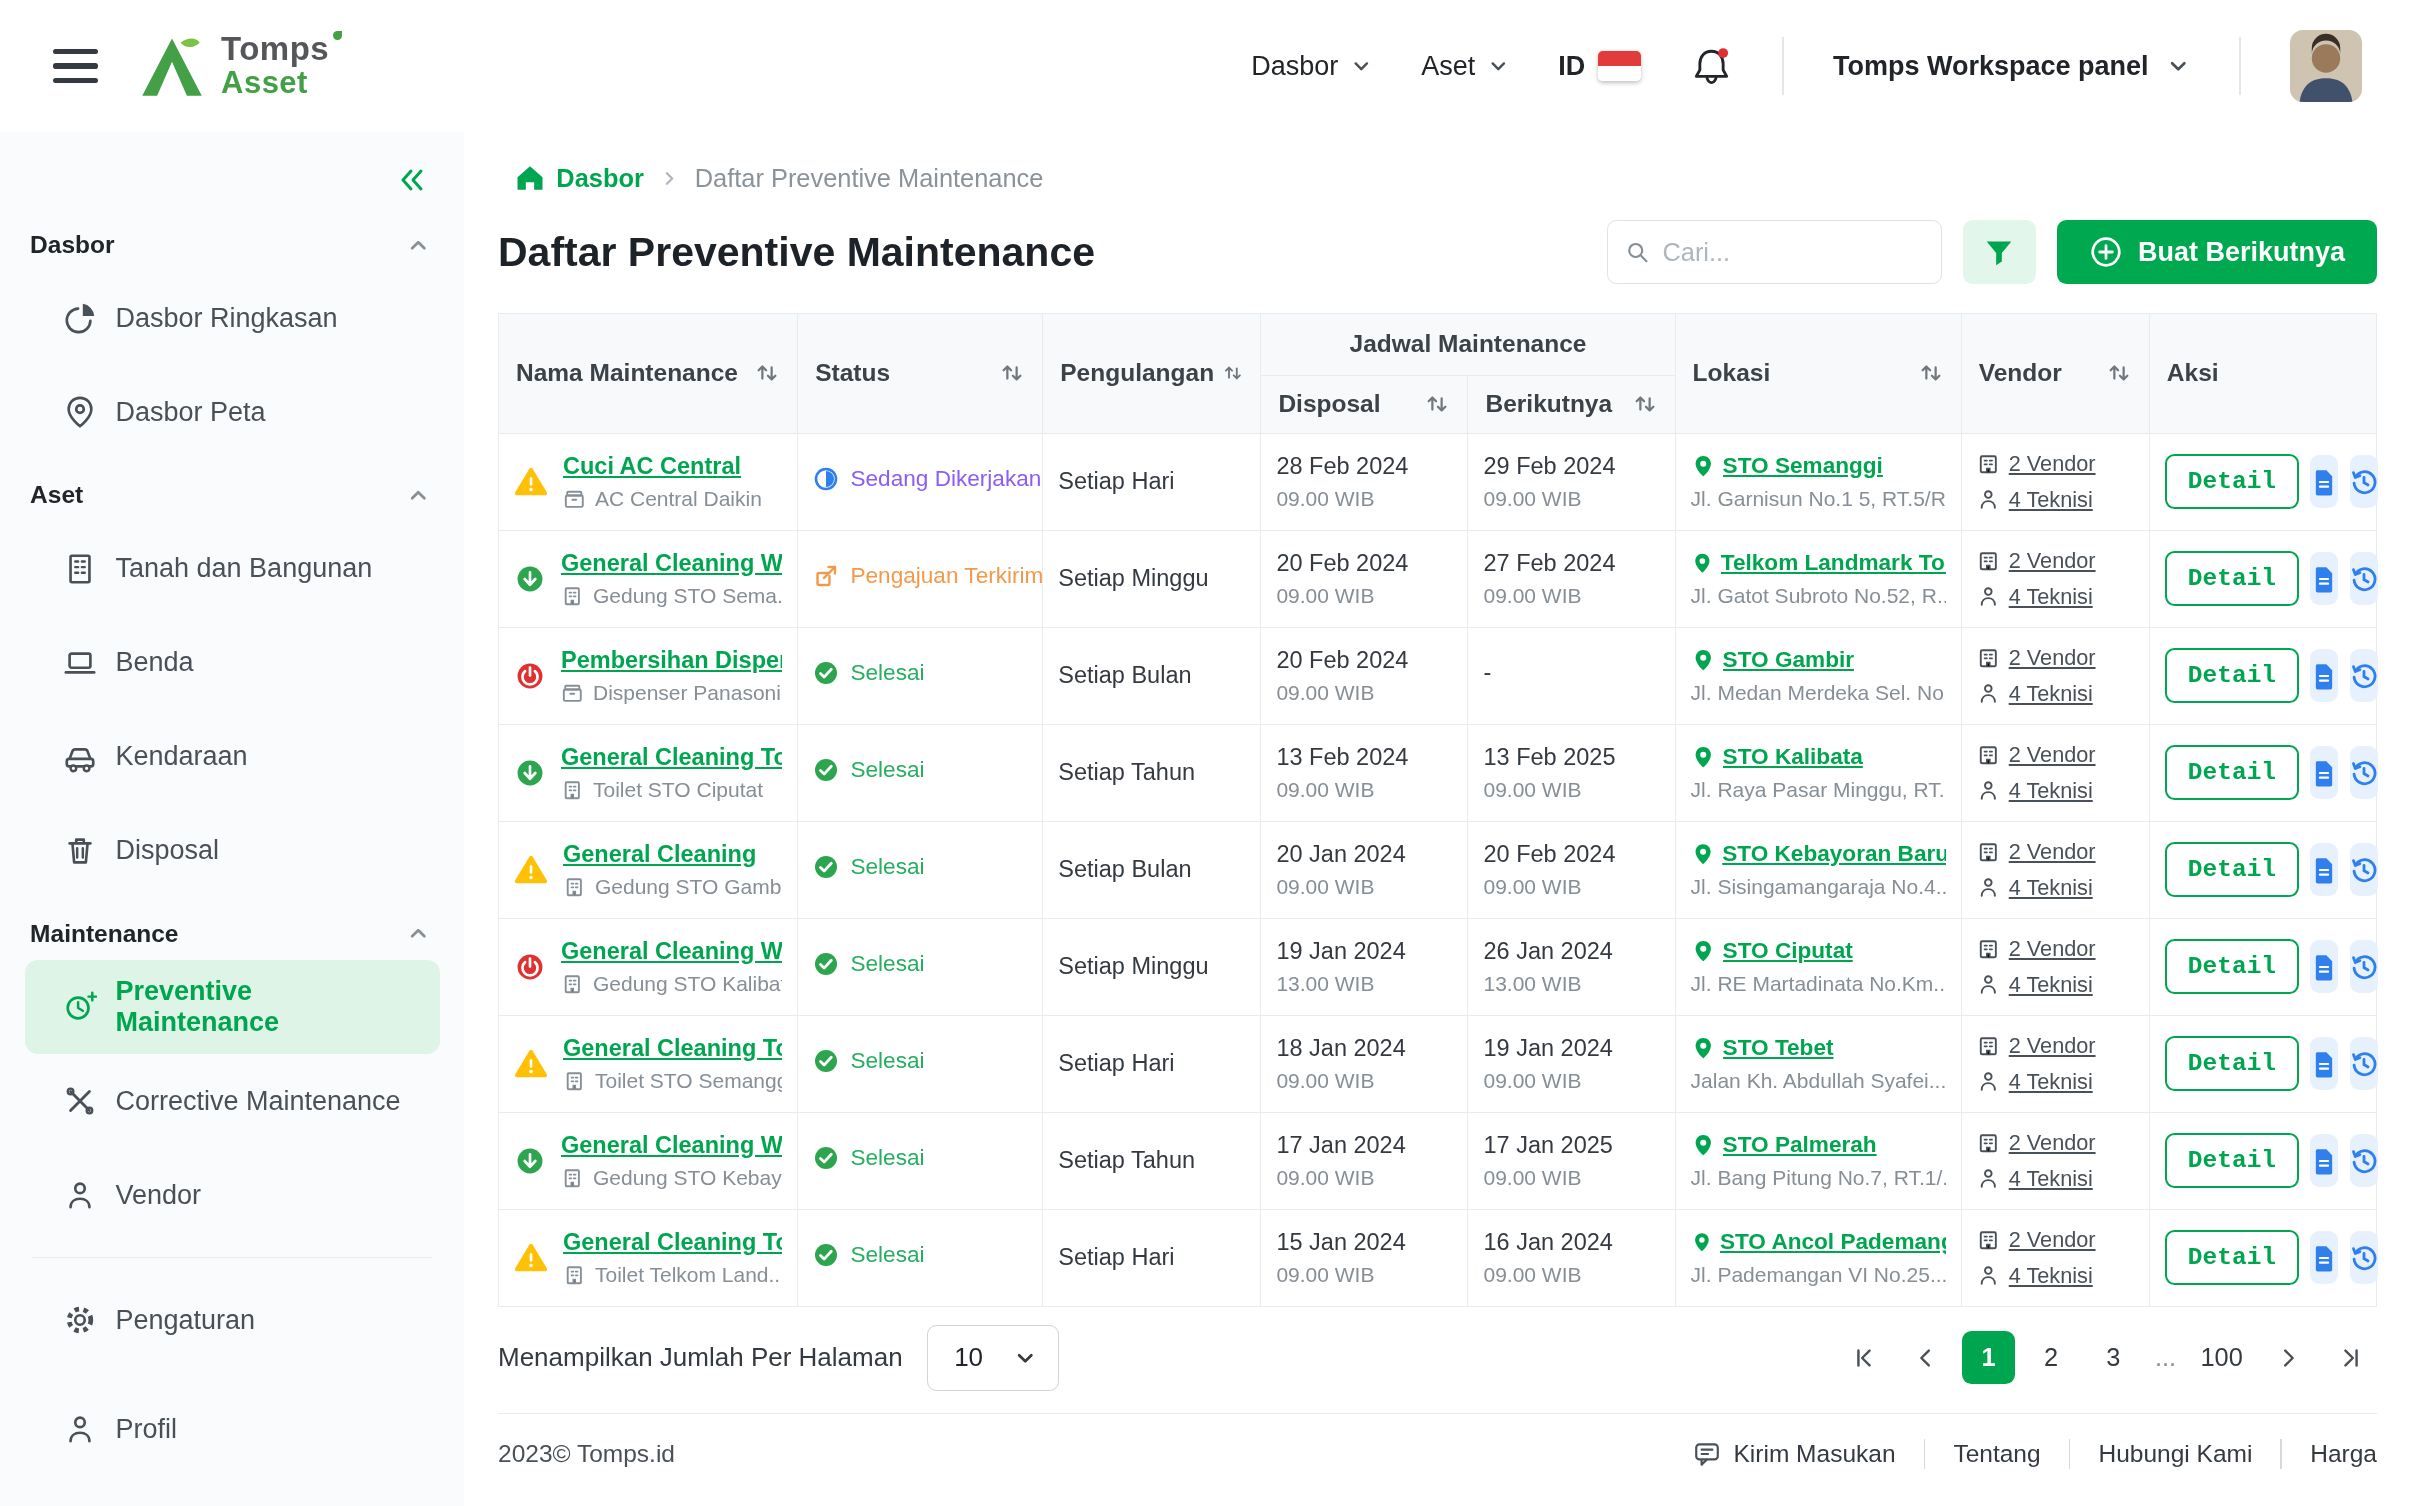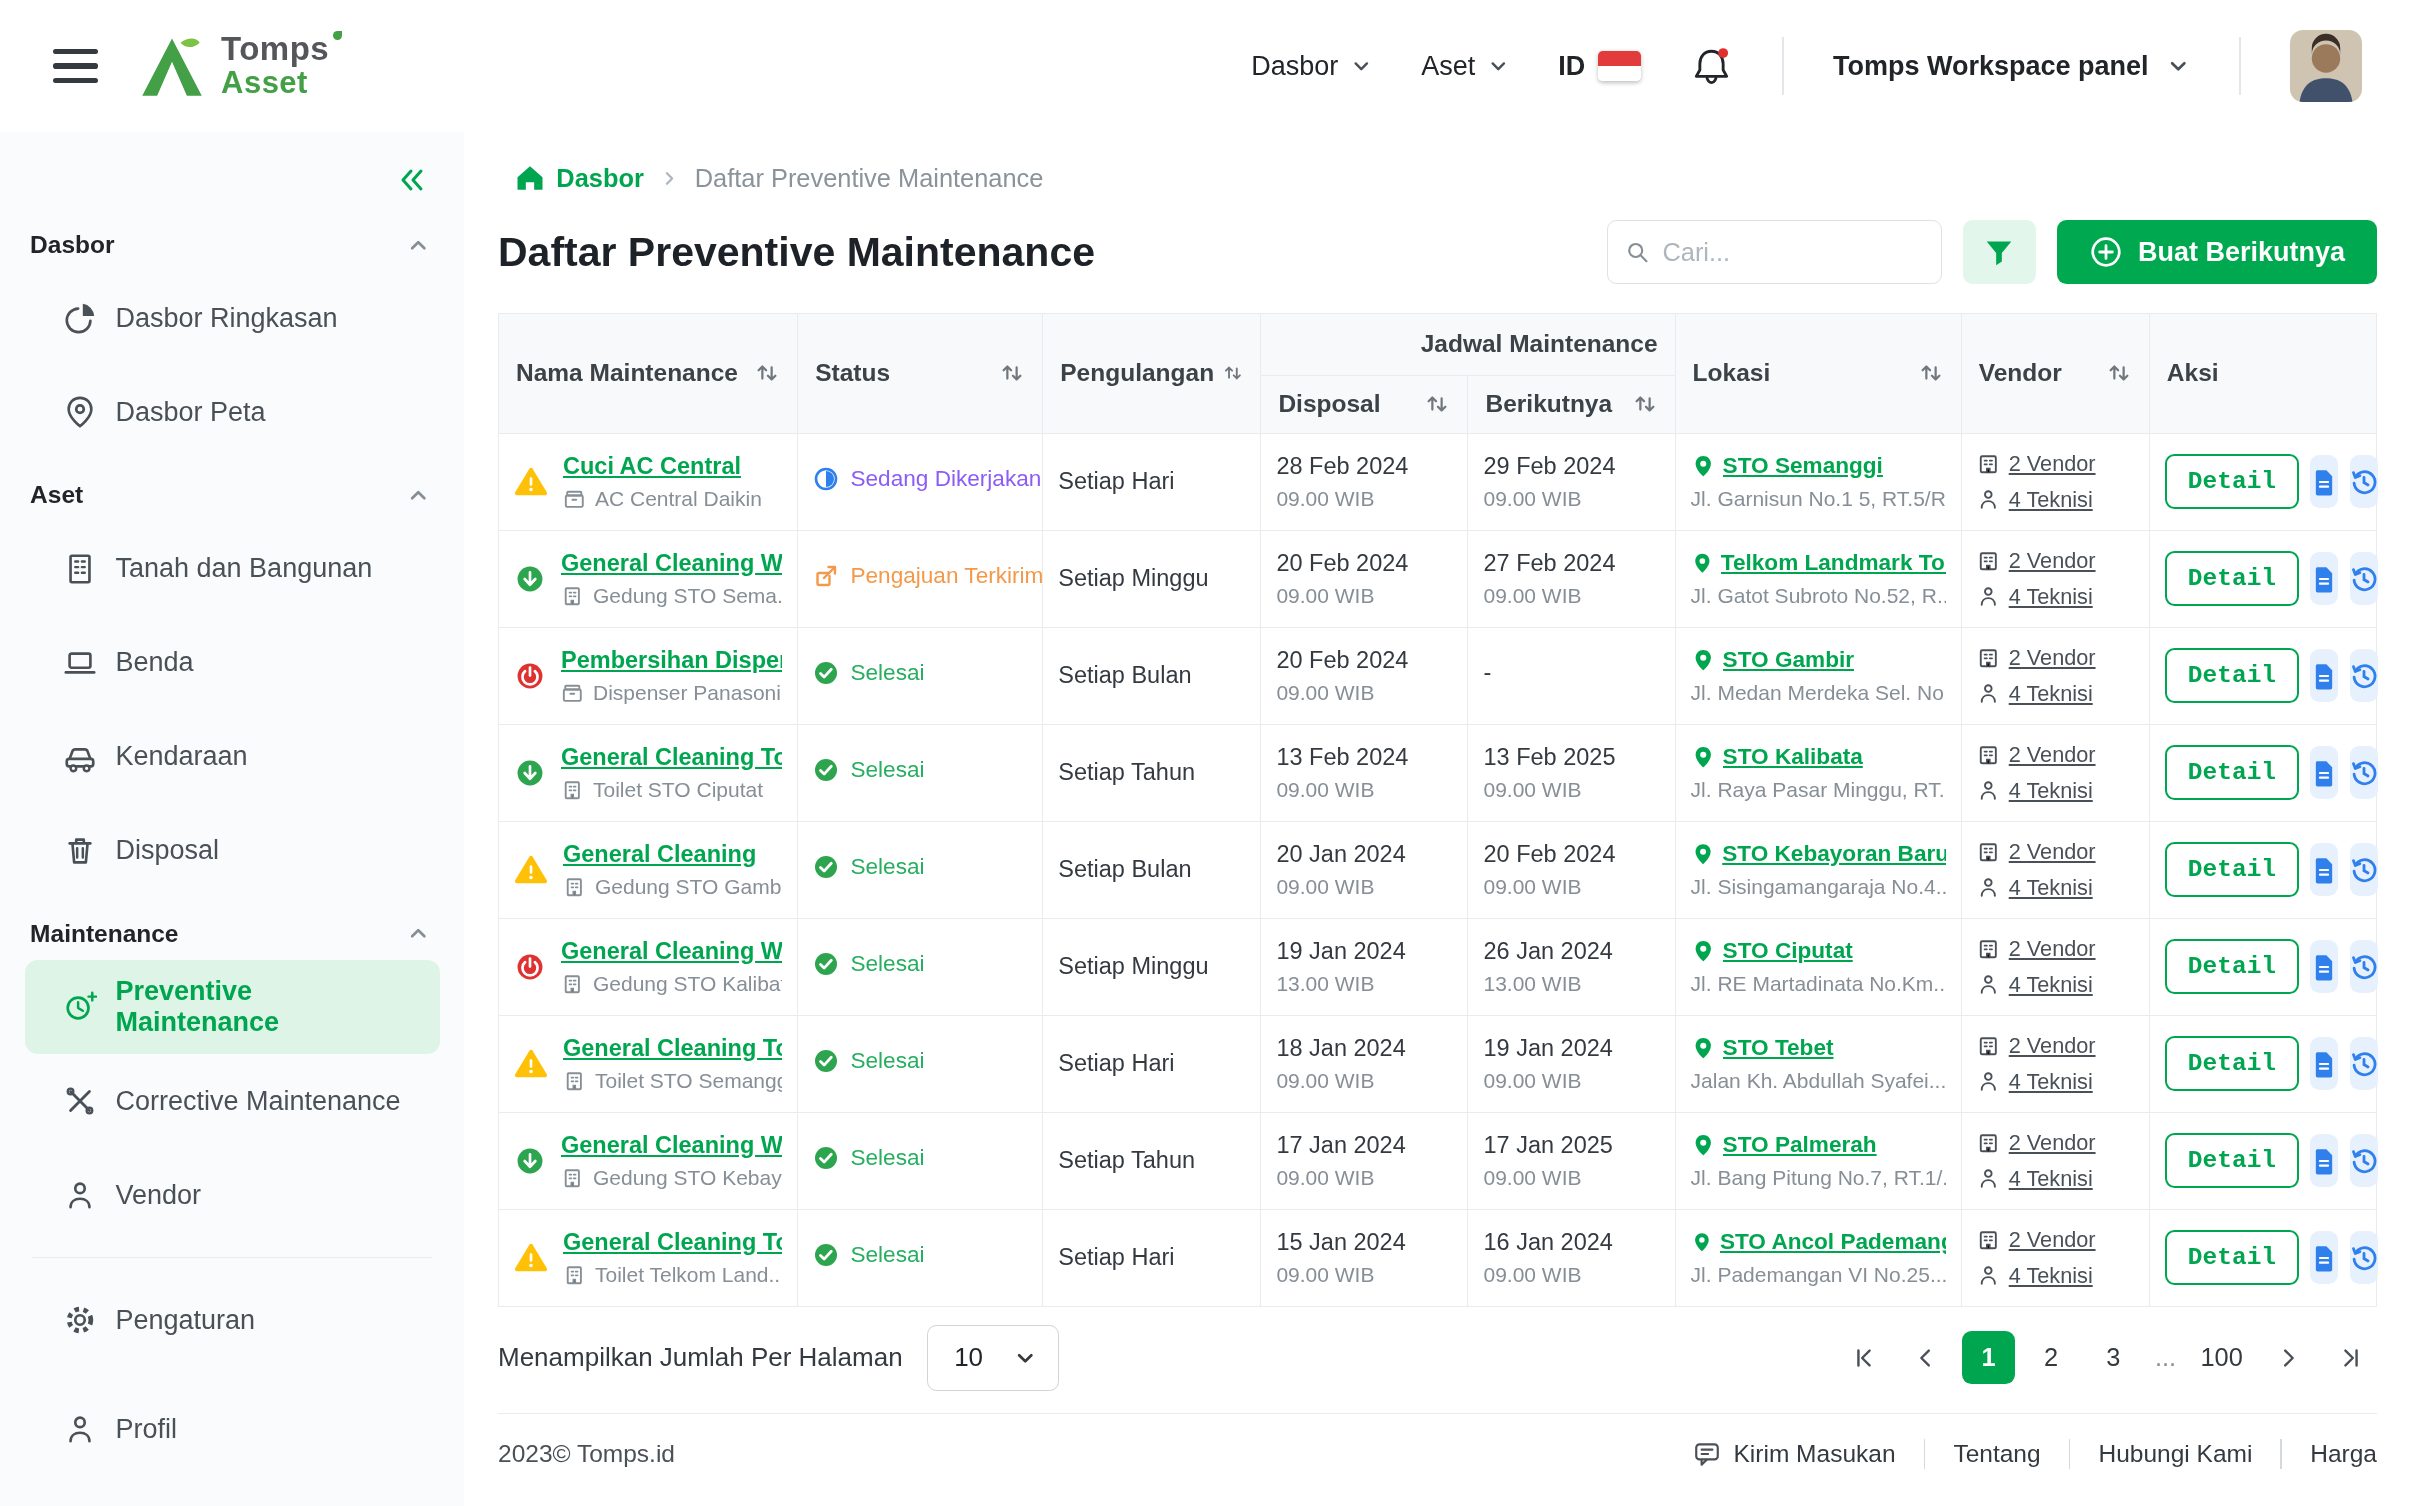--- a/index.html
+++ b/index.html
@@ -58,21 +58,21 @@
   .filter-btn { width: 73px; height: 64px; border: 0; border-radius: 9.4px; background: #e3f6ec; cursor: pointer; display: flex; align-items: center; justify-content: center; }
   .create-btn { height: 64px; border: 0; border-radius: 9.4px; background: #00a84f; color: #fff; font-size: 27px; font-weight: 700; display: flex; align-items: center; gap: 15px; padding: 0 32px; cursor: pointer; font-family: inherit; }
 
   
   .table-wrap { margin-top: 17px; }
   table.pm { width: 1879px; border-collapse: collapse; table-layout: fixed; }
   table.pm th, table.pm td { border: 1.9px solid #e9ecef; }
   table.pm thead th { background: #f8f9fa; font-size: 24.5px; font-weight: 600; color: #3b4248; text-align: left; padding: 0 17px; }
   .th-flex { display: flex; align-items: center; justify-content: space-between; gap: 7.5px; }
   th.group { text-align: center; height: 62px; }
-  th.group .th-flex { justify-content: flex-end; }
+  th.group .th-flex { justify-content: center; }
   tr.subhead th { height: 58px; }
   table.pm tbody tr { height: 97px; }
   table.pm td { padding: 0 15px; vertical-align: middle; font-size: 23.5px; color: #343a40; }
 
   .name-wrap { display: flex; align-items: center; gap: 15px; }
   .name-col { display: flex; flex-direction: column; gap: 7.5px; min-width: 0; }
   .name-link { color: #00a64f; font-weight: 600; font-size: 23.5px; text-decoration: underline; cursor: pointer; white-space: nowrap; overflow: hidden; }
   .sub-row { display: flex; align-items: center; gap: 9.4px; color: #868e96; font-size: 21px; white-space: nowrap; overflow: hidden; }
 
   .prio svg { display: none; }

